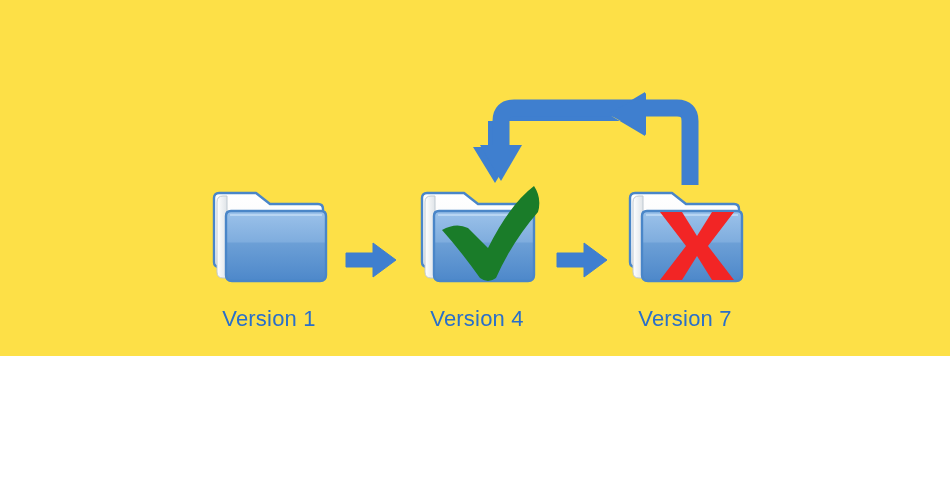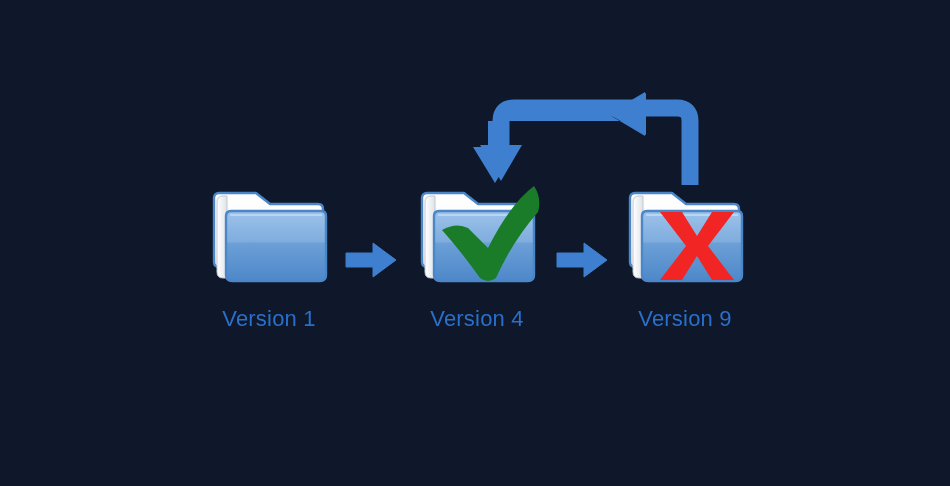--- a/index.html
+++ b/index.html
@@ -7,22 +7,22 @@
     margin: 0;
     padding: 0;
     background: #ffffff;
   }
   body {
     font-family: "Liberation Sans", sans-serif;
   }
   #canvas {
     position: relative;
     width: 950px;
-    height: 486px;
-    background: #0f172a;
+    height: 356px;
+    background: #fde047;
     overflow: hidden;
   }
   .stage {
     position: absolute;
     left: 0;
     top: 0;
     width: 950px;
     height: 486px;
   }
   .node {
@@ -173,17 +173,17 @@
           <path d="M 6 8 Q 6 3 11 3 L 48 3 L 62 14 L 110 14 Q 115 14 115 19 L 115 72 Q 115 77 110 77 L 11 77 Q 6 77 6 72 Z" fill="url(#backGrad)" stroke="#4a86c8" stroke-width="2.4" stroke-linejoin="round"></path>
           <path d="M 9 12 Q 9 6 15 6 L 19 6 L 19 88 L 15 88 Q 9 88 9 82 Z" fill="url(#spineGrad)" stroke="#bfc8d0" stroke-width="1"></path>
           <path d="M 18 26 Q 18 21 23 21 L 113 21 Q 118 21 118 26 L 118 85 Q 118 91 112 91 L 24 91 Q 18 91 18 85 Z" fill="url(#frontGrad)" stroke="#4a86c8" stroke-width="2.4" stroke-linejoin="round"></path>
           <path d="M 22 25 L 114 25" stroke="#c3dcf5" stroke-width="2" opacity="0.75" fill="none"></path>
         </svg>
 
         <svg class="mark-svg" viewBox="0 0 78 72" width="78" height="72" style="left:34px; top:20px;">
           <polygon points="2,2 24,2 39,26 54,2 76,2 50,36 76,70 54,70 39,46 24,70 2,70 28,36" fill="#f22525"></polygon>
         </svg>
       </div>
-      <div class="label" style="left:-39px; top:116px;">Version 9</div>
+      <div class="label" style="left:-39px; top:116px;">Version 7</div>
     </div>
 
   </div>
 </div>
 
 </body></html>

